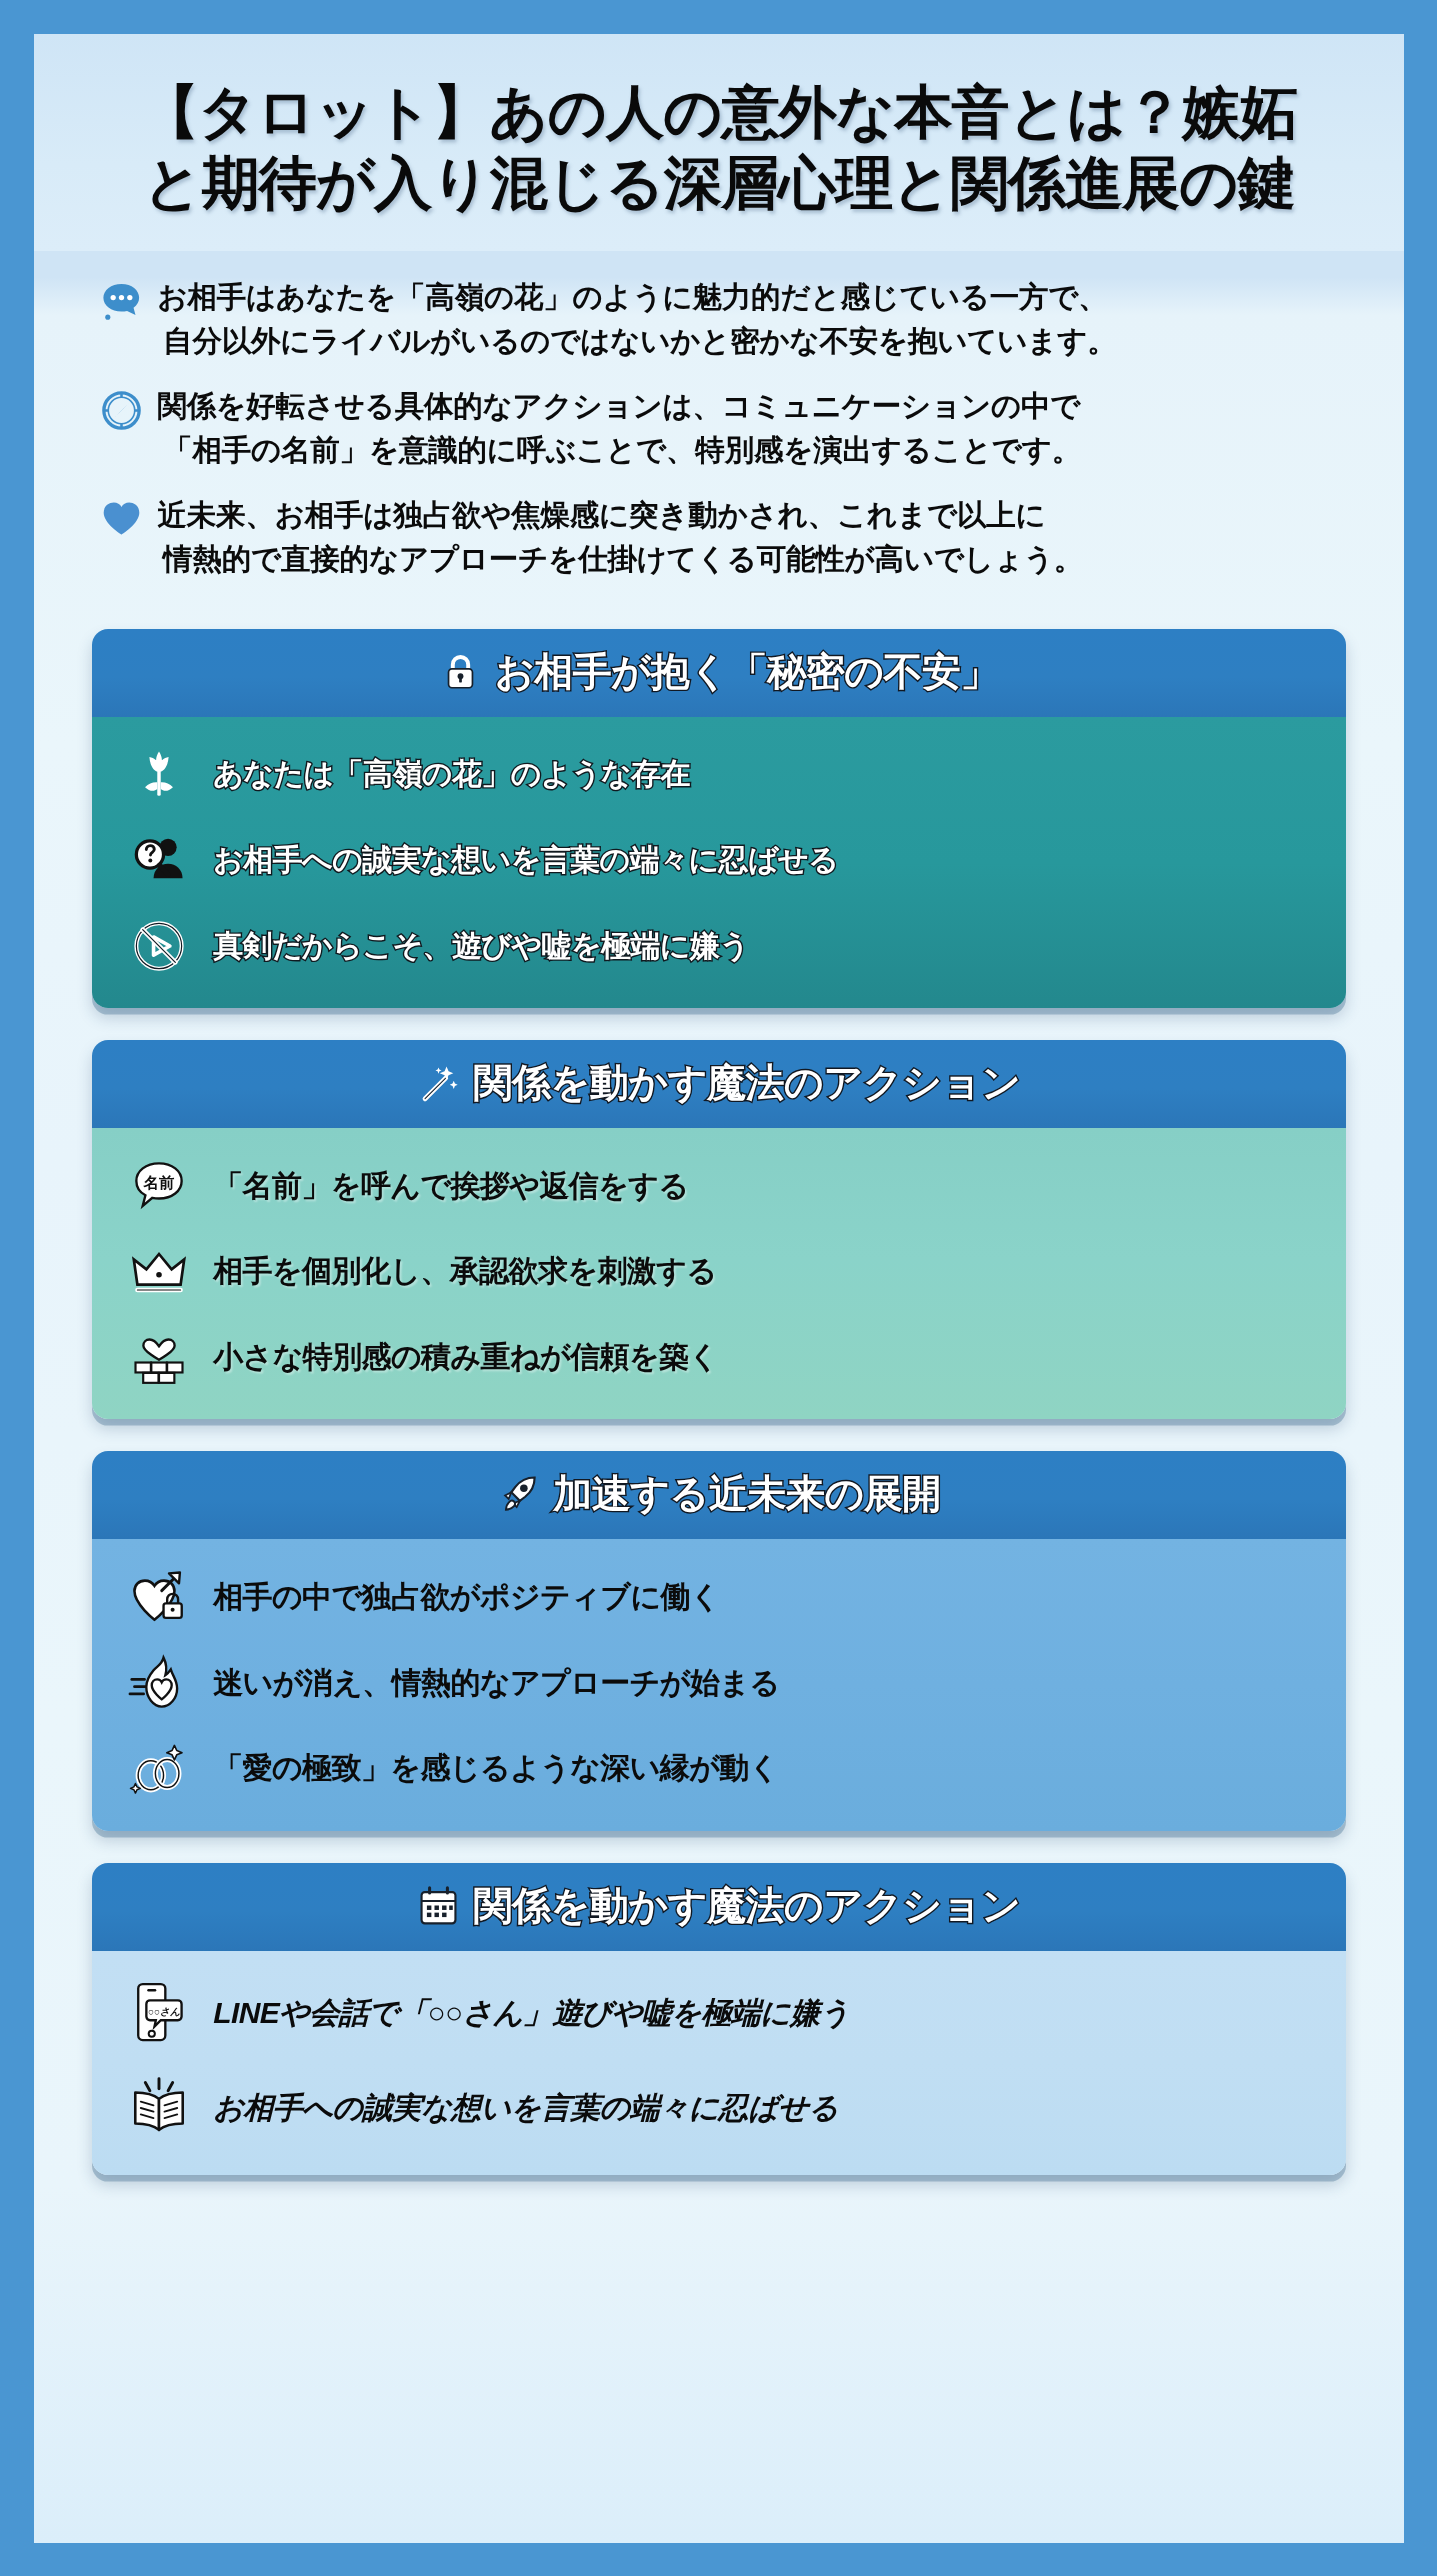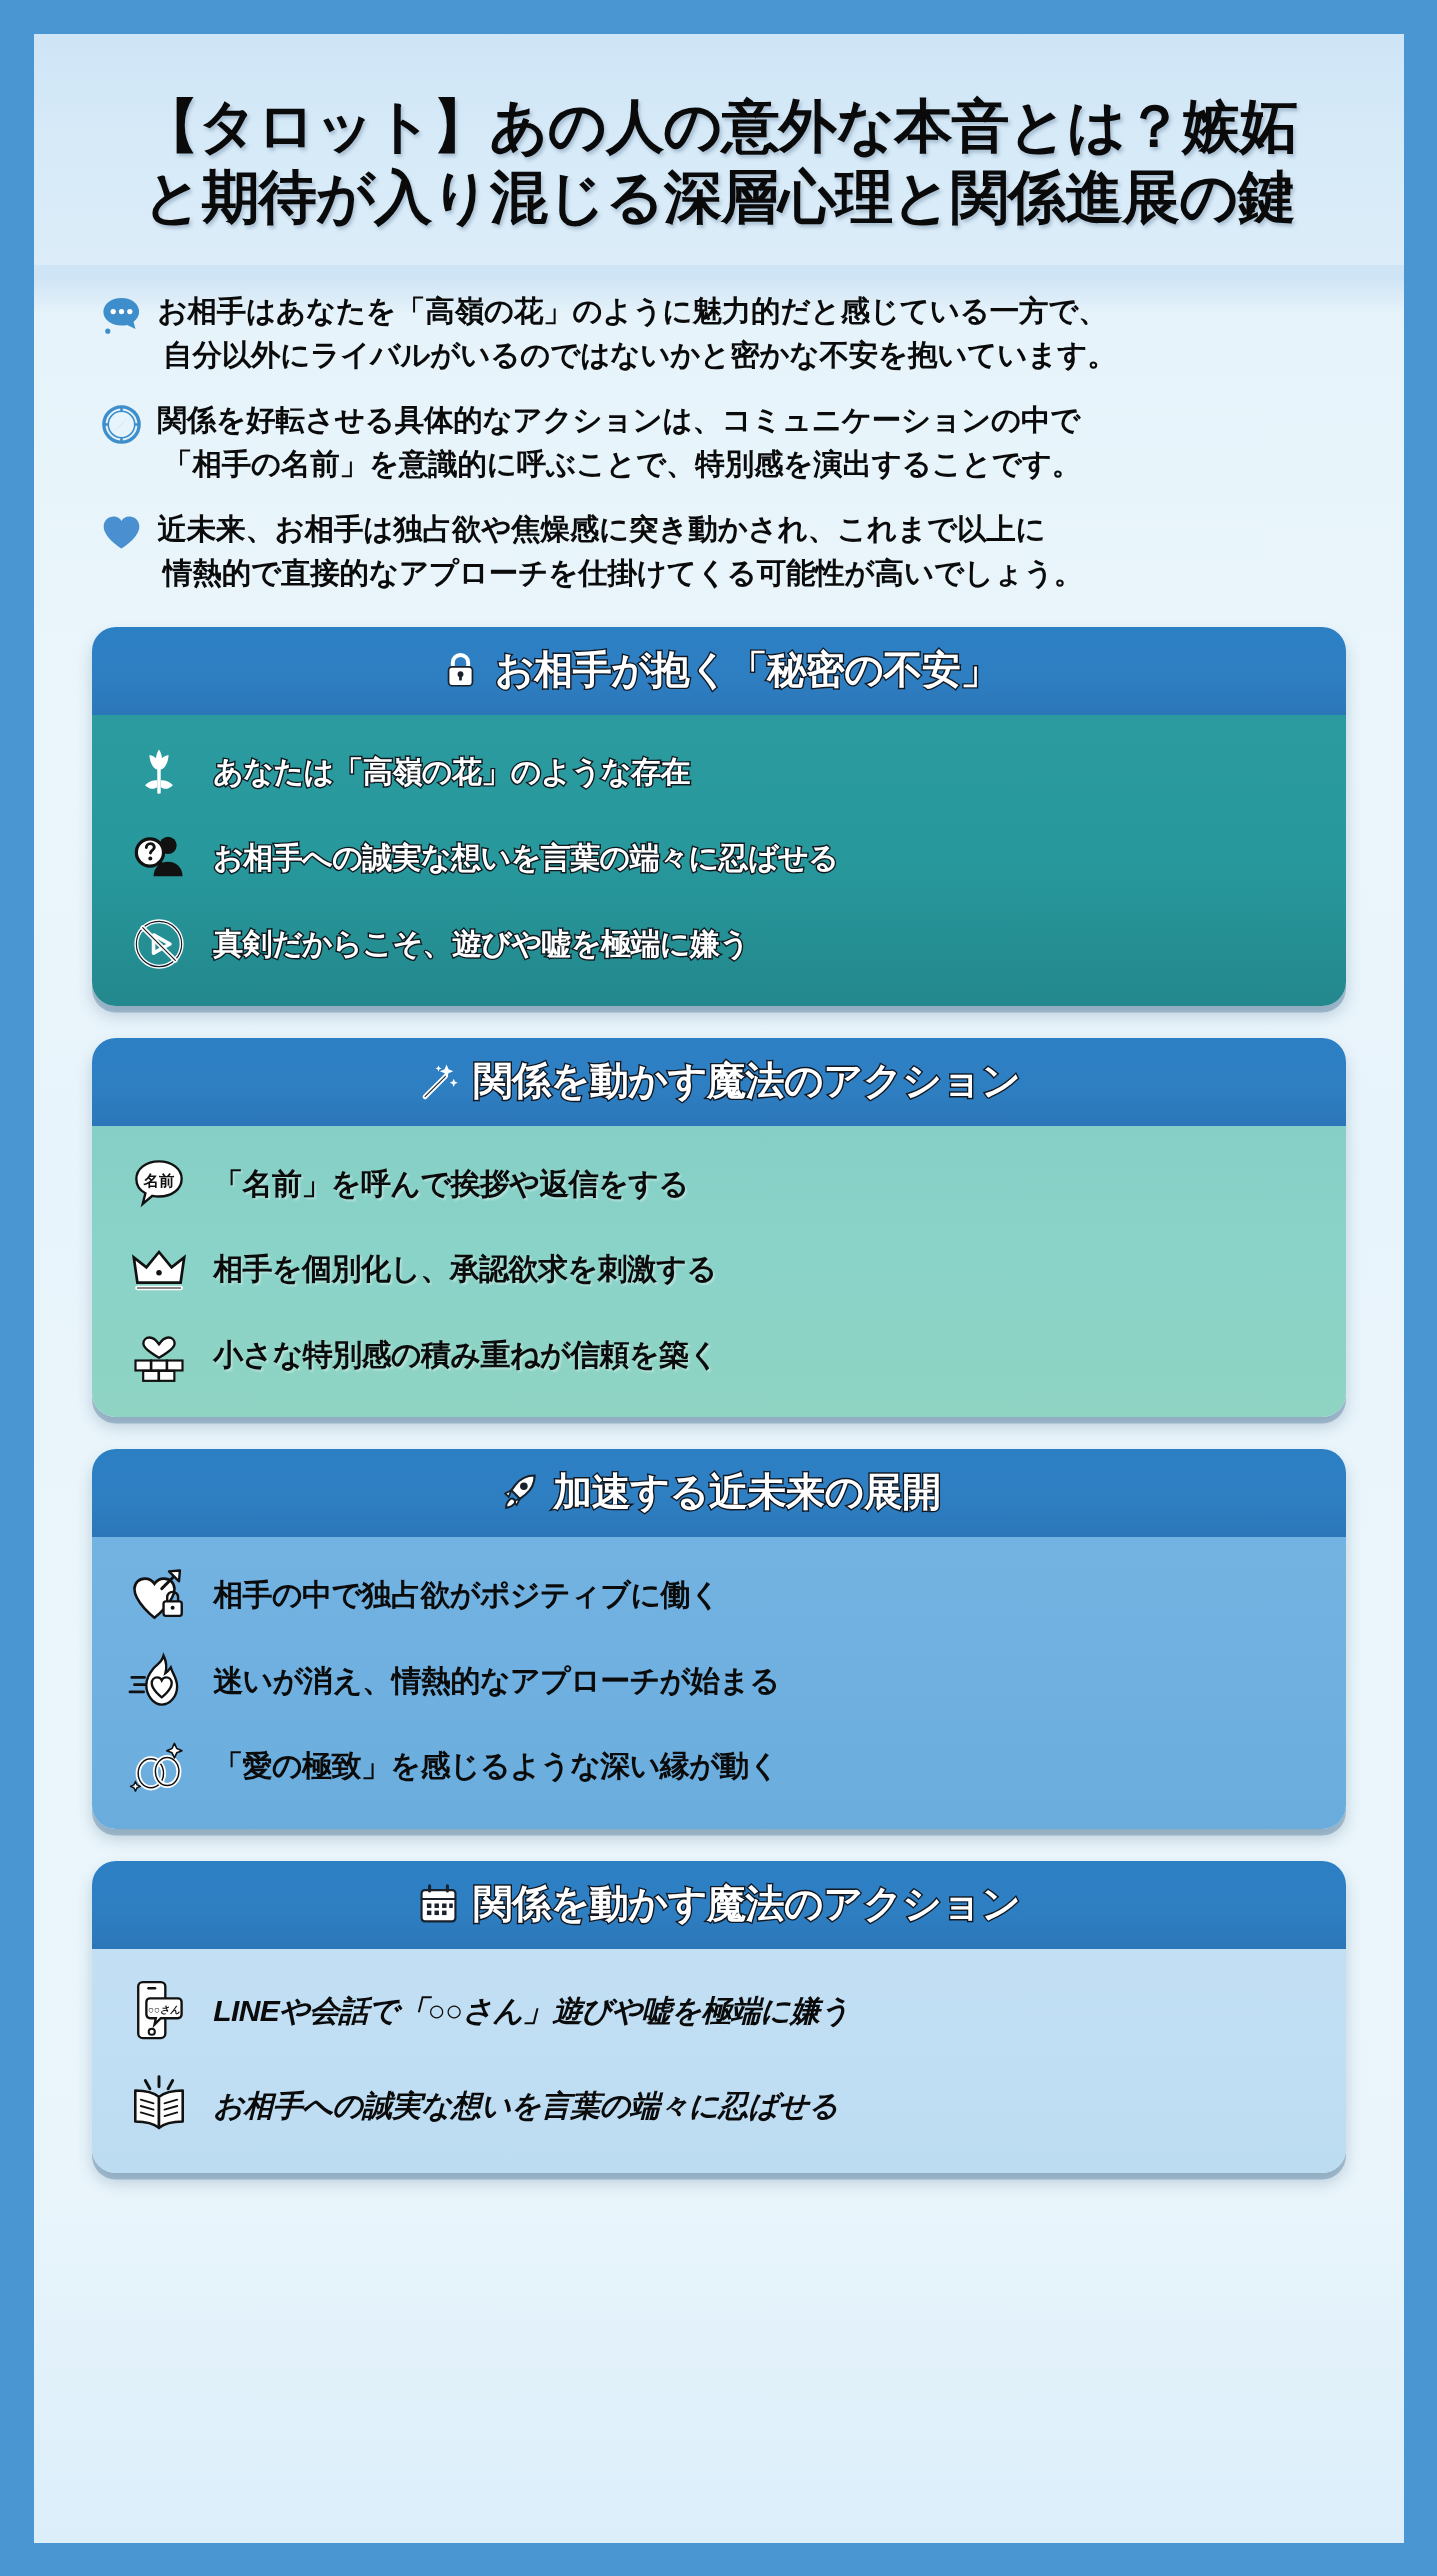--- a/index.html
+++ b/index.html
@@ -39,21 +39,21 @@
         #e8f4fb 1123px,
         #eaf6fb 1685px,
         #e9f5fb 2153px,
         #dbeefa 2509px);
     overflow: hidden;
   }
 
   
   .header {
     position: relative;
-    padding: 57px 37px 32px 37px;
+    padding: 43px 37px 32px 37px;
     background: linear-gradient(180deg, #cfe5f6 0%, #d8ebf8 60%, #dcedf9 100%);
   }
   .header h1 {
     margin: 0;
     font-size: 58px;
     line-height: 1.22;
     font-weight: 700;
     color: #0a0a0a;
     text-align: center;
     letter-spacing: -0.9px;
@@ -89,24 +89,25 @@
     letter-spacing: -0.2px;
   }
   .bullet-text .ln { display: block; white-space: nowrap; }
   .bullet-text .ln.indent { padding-left: 5.6px; }
 
   
   .cards { padding: 13px 58px 0 58px; }
 
   .card {
     position: relative;
-    border-radius: 24px;
+    border-radius: 16px;
     margin-bottom: 32px;
     overflow: hidden;
     box-shadow: 0 6.6px 0 rgba(40,90,130,0.30), 0 9.4px 15px rgba(30,70,110,0.22);
+    margin-top: 16px;
   }
   .card-header {
     padding: 16px 19px 18px 19px;
     text-align: center;
     display: flex;
     align-items: center;
     justify-content: center;
     gap: 13px;
     background: linear-gradient(180deg, #2d7fc4 0%, #2e7fc2 55%, #2b76b8 100%);
   }

